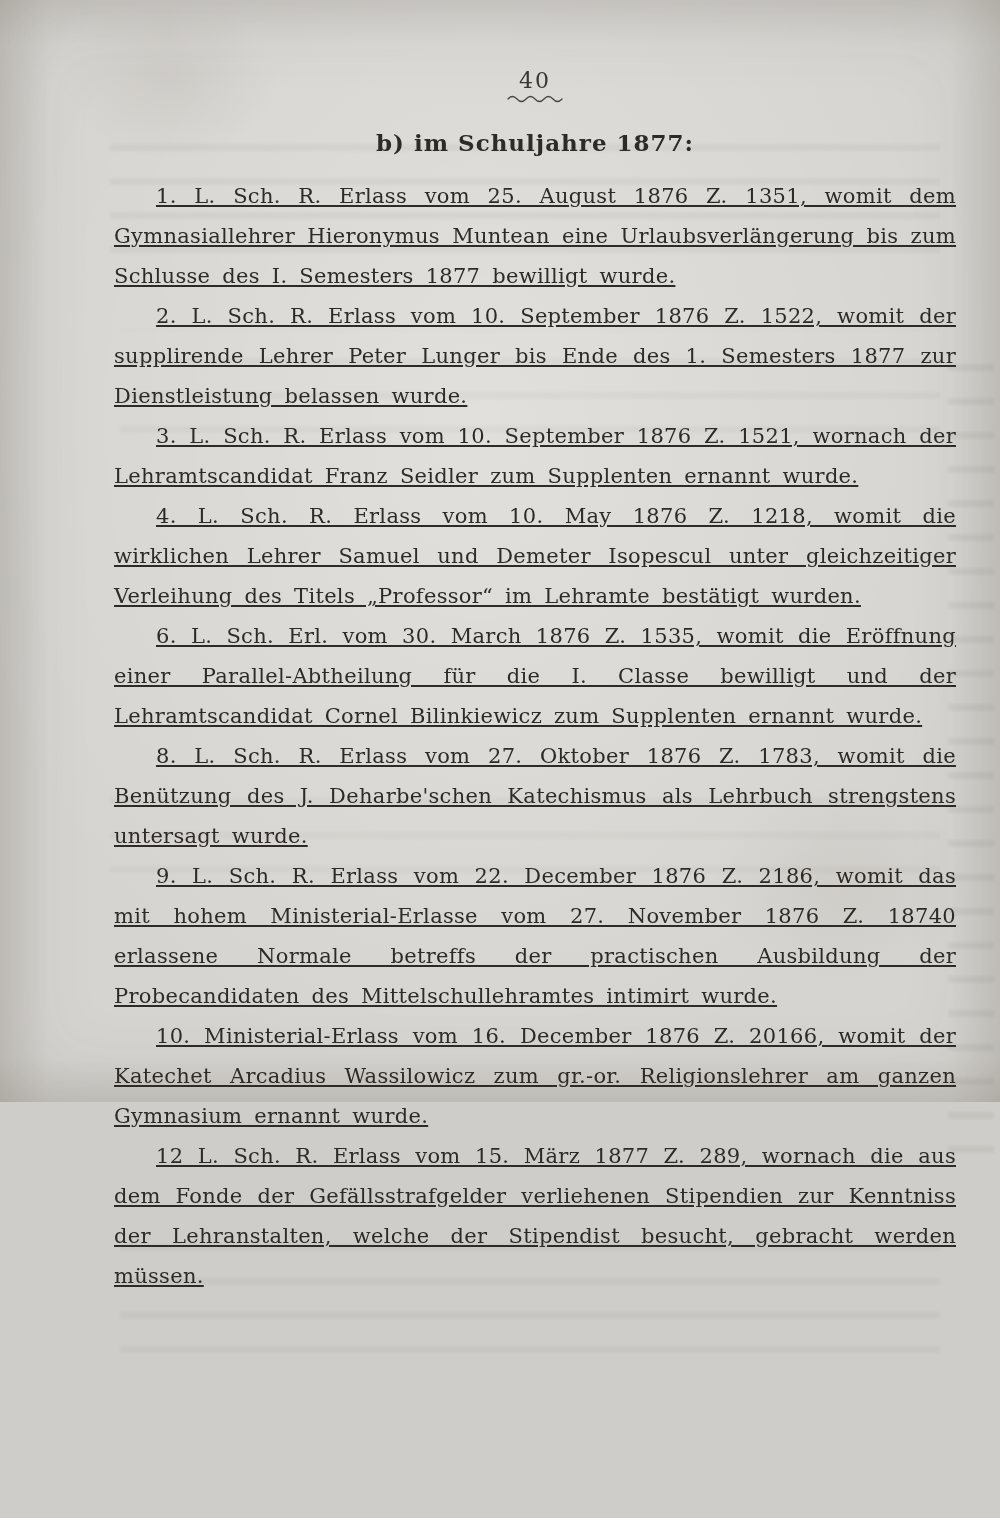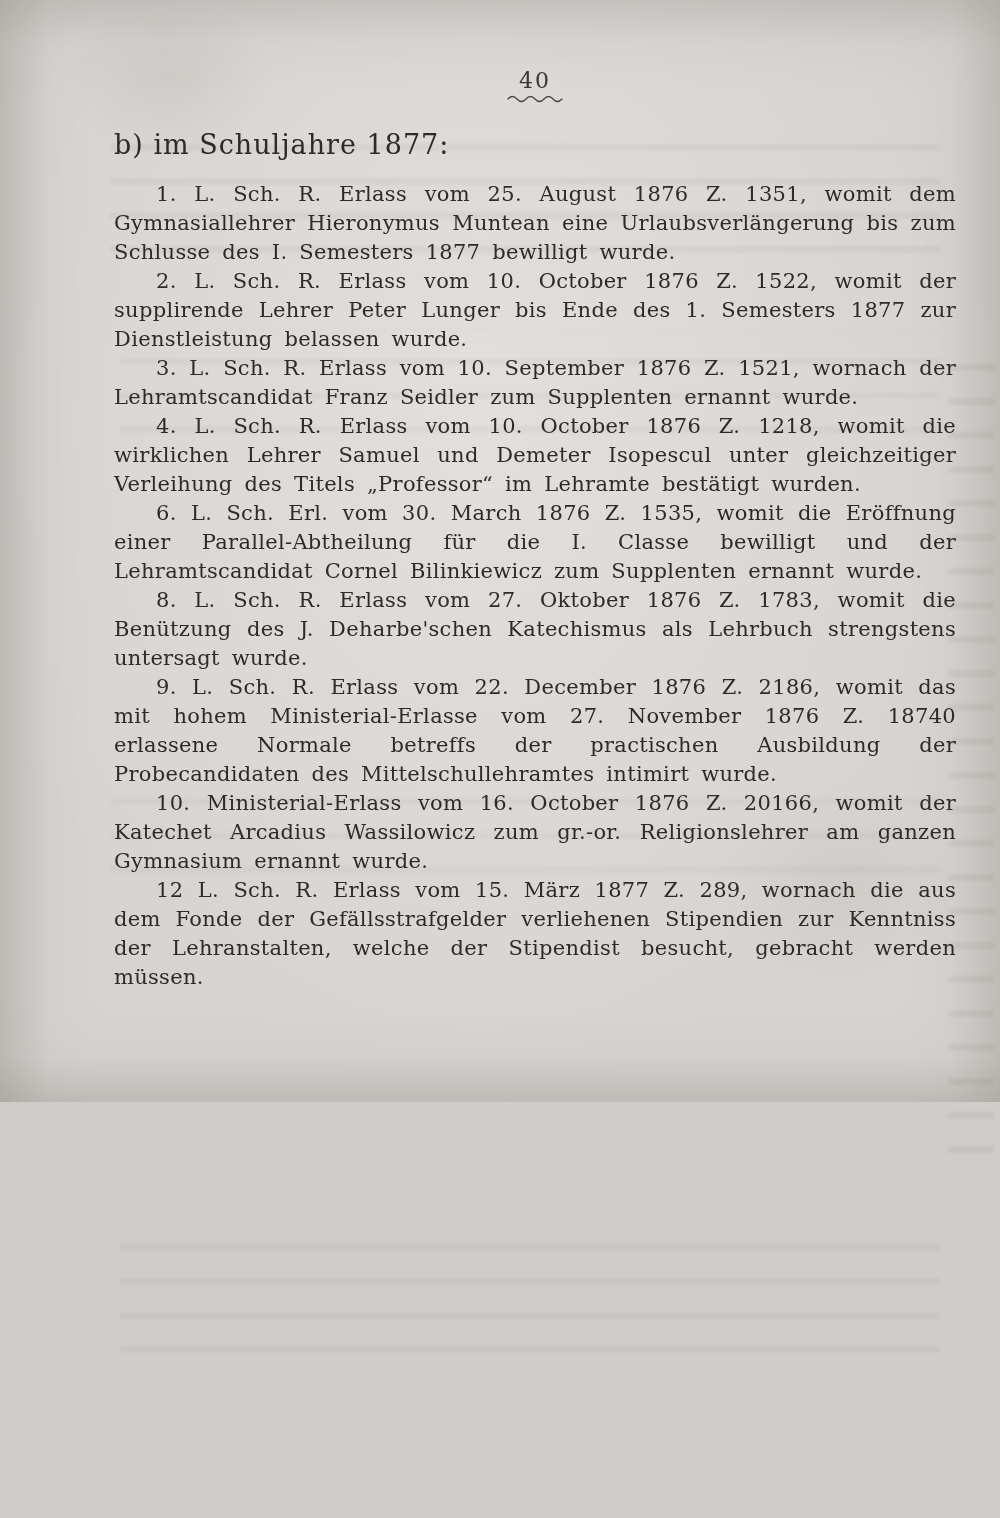--- a/index.html
+++ b/index.html
@@ -29,33 +29,34 @@
   }
   .page-number-wrap {
     text-align: center;
     font-size: 22px;
     letter-spacing: 2px;
     color: #3a372f;
   }
   .squiggle { display: block; margin: 1px auto 0; }
   .heading {
     margin: 26px 0 20px;
-    text-align: left;
-    font-weight: normal;
-    font-size: 27px;
+    text-align: center;
+    font-weight: bold;
+    font-size: 23px;
     letter-spacing: 1px;
   }
   .para {
     margin: 0;
     font-size: 21px;
-    line-height: 29px;
+    line-height: 40px;
     text-align: justify;
     text-indent: 42px;
     word-spacing: 5px;
     letter-spacing: 0.3px;
+    text-decoration: underline;
   }
   
   .ghost {
     position: absolute;
     pointer-events: none;
     opacity: 0.055;
     filter: blur(1.6px);
     background: repeating-linear-gradient(0deg,
       rgba(0,0,0,0) 0px, rgba(0,0,0,0) 27px,
       #554f46 27px, #554f46 34px);
@@ -99,23 +100,23 @@
     <div class="page-number-wrap">
       <span>40</span>
       <svg class="squiggle" width="58" height="9" viewBox="0 0 58 9">
         <path d="M2 5 q4.5 -5 9 0 t9 0 t9 0 t9 0 t9 0 t9 0" stroke="#4a463f" stroke-width="1.3" fill="none" stroke-linecap="round"></path>
       </svg>
     </div>
 
     <h2 class="heading">b) im Schuljahre 1877:</h2>
 
     <p class="para">1. L. Sch. R. Erlass vom 25. August 1876 Z. 1351, womit dem Gymnasiallehrer Hieronymus Muntean eine Urlaubsverlängerung bis zum Schlusse des I. Semesters 1877 bewilligt wurde.</p>
-    <p class="para">2. L. Sch. R. Erlass vom 10. October 1876 Z. 1522, womit der supplirende Lehrer Peter Lunger bis Ende des 1. Semesters 1877 zur Dienstleistung belassen wurde.</p>
+    <p class="para">2. L. Sch. R. Erlass vom 10. September 1876 Z. 1522, womit der supplirende Lehrer Peter Lunger bis Ende des 1. Semesters 1877 zur Dienstleistung belassen wurde.</p>
     <p class="para">3. L. Sch. R. Erlass vom 10. September 1876 Z. 1521, wornach der Lehramtscandidat Franz Seidler zum Supplenten ernannt wurde.</p>
-    <p class="para">4. L. Sch. R. Erlass vom 10. October 1876 Z. 1218, womit die wirklichen Lehrer Samuel und Demeter Isopescul unter gleichzeitiger Verleihung des Titels „Professor“ im Lehramte bestätigt wurden.</p>
+    <p class="para">4. L. Sch. R. Erlass vom 10. May 1876 Z. 1218, womit die wirklichen Lehrer Samuel und Demeter Isopescul unter gleichzeitiger Verleihung des Titels „Professor“ im Lehramte bestätigt wurden.</p>
     <p class="para">6. L. Sch. Erl. vom 30. March 1876 Z. 1535, womit die Eröffnung einer Parallel-Abtheilung für die I. Classe bewilligt und der Lehramtscandidat Cornel Bilinkiewicz zum Supplenten ernannt wurde.</p>
     <p class="para">8. L. Sch. R. Erlass vom 27. Oktober 1876 Z. 1783, womit die Benützung des J. Deharbe'schen Katechismus als Lehrbuch strengstens untersagt wurde.</p>
     <p class="para">9. L. Sch. R. Erlass vom 22. December 1876 Z. 2186, womit das mit hohem Ministerial-Erlasse vom 27. November 1876 Z. 18740 erlassene Normale betreffs der practischen Ausbildung der Probecandidaten des Mittelschullehramtes intimirt wurde.</p>
-    <p class="para">10. Ministerial-Erlass vom 16. October 1876 Z. 20166, womit der Katechet Arcadius Wassilowicz zum gr.-or. Religionslehrer am ganzen Gymnasium ernannt wurde.</p>
+    <p class="para">10. Ministerial-Erlass vom 16. December 1876 Z. 20166, womit der Katechet Arcadius Wassilowicz zum gr.-or. Religionslehrer am ganzen Gymnasium ernannt wurde.</p>
     <p class="para">12 L. Sch. R. Erlass vom 15. März 1877 Z. 289, wornach die aus dem Fonde der Gefällsstrafgelder verliehenen Stipendien zur Kenntniss der Lehranstalten, welche der Stipendist besucht, gebracht werden müssen.</p>
 
   </div>
 </div>
 
 </body></html>

